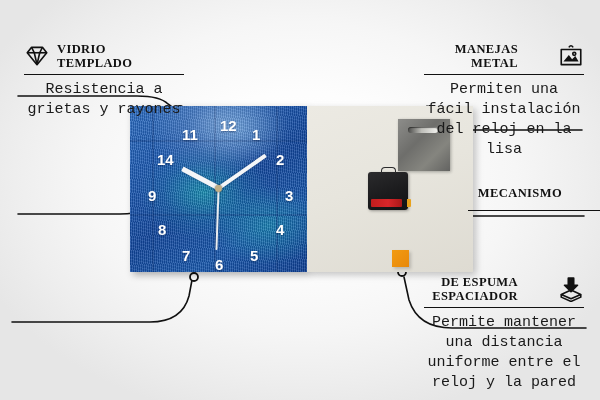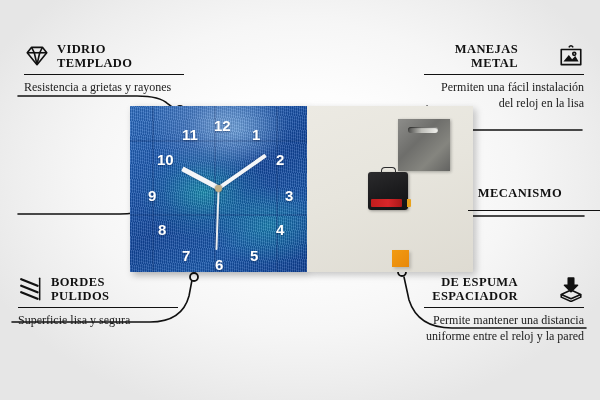--- a/index.html
+++ b/index.html
@@ -111,22 +111,22 @@
   .f-icon svg { display: block; width: 26px; height: 26px; }
 
   .f-title {
     font-family: "Liberation Serif", serif;
     font-weight: 700; font-size: 12.5px; line-height: 1.12;
     letter-spacing: .4px; color: #111;
     font-variant: small-caps; text-transform: uppercase;
   }
   .f-rule { height: 1.4px; background: #111; margin: 4px 0 5px; }
   .f-desc {
-    font-family: Liberation Serif, serif;
-    font-size: 12px; line-height: 1.32; color: #1a1a1a;
+    font-family: Liberation Mono, monospace;
+    font-size: 15px; line-height: 1.32; color: #1a1a1a; text-align: center;
   }
 
   
   #feat-vidrio      { left: 18px;  top: 42px; margin-left: 6px; }
   #feat-impresion   { left: 18px;  top: 172px; }
   #feat-bordes      { left: 18px;  top: 275px; }
   #feat-manejas     { left: 424px; top: 42px; }
   #feat-mecanismo   { left: 424px; top: 180px; margin-left: 44px; }
   #feat-espaciador  { left: 424px; top: 275px; }
 
@@ -163,31 +163,31 @@
       <circle cx="164" cy="189" r="4.0"></circle>
       <circle cx="194" cy="277" r="4.0"></circle>
       <circle cx="424" cy="112" r="4.0"></circle>
       <circle cx="413" cy="190" r="4.0"></circle>
       <circle cx="402" cy="272" r="4.0"></circle>
     </g>
   </svg>
 
   <div class="product" id="clock-face"></div>
 
-  <span class="numeral" style="left:214px; top:118px;">12</span>
+  <span class="numeral" style="left:220px; top:118px;">12</span>
   <span class="numeral" style="left:252px; top:127px;">1</span>
   <span class="numeral" style="left:276px; top:152px;">2</span>
   <span class="numeral" style="left:285px; top:188px;">3</span>
   <span class="numeral" style="left:276px; top:222px;">4</span>
   <span class="numeral" style="left:250px; top:248px;">5</span>
   <span class="numeral" style="left:215px; top:257px;">6</span>
   <span class="numeral" style="left:182px; top:248px;">7</span>
   <span class="numeral" style="left:158px; top:222px;">8</span>
   <span class="numeral" style="left:148px; top:188px;">9</span>
-  <span class="numeral" style="left:157px; top:152px;">10</span>
+  <span class="numeral" style="left:157px; top:152px;">14</span>
   <span class="numeral" style="left:182px; top:127px;">11</span>
 
   <div class="hand" id="hand-minute"></div>
   <div class="hand" id="hand-hour"></div>
   <div class="hand" id="hand-second"></div>
   <div id="hand-cap"></div>
 
   <div class="product" id="back-panel"></div>
 
   <div class="product" id="hanger-plate">
@@ -215,38 +215,20 @@
       <div class="f-title">
         <div>VIDRIO</div>
         <div>TEMPLADO</div>
       </div>
     </div>
     <div class="f-rule"></div>
     <div class="f-desc">Resistencia a grietas y rayones</div>
   </div>
 
 
-  <div class="feature f-left" id="feat-bordes">
-    <div class="f-head">
-      <span class="f-icon">
-        <svg viewBox="0 0 24 24" fill="none" stroke="#111" stroke-linecap="round">
-          <path d="M3 3 L18 9" stroke-width="2.2"></path>
-          <path d="M3 9 L18 15" stroke-width="2.2"></path>
-          <path d="M3 15 L18 21" stroke-width="2.2"></path>
-          <path d="M20 2 V22" stroke-width="1.4"></path>
-        </svg>
-      </span>
-      <div class="f-title">
-        <div>BORDES</div>
-        <div>PULIDOS</div>
-      </div>
-    </div>
-    <div class="f-rule"></div>
-    <div class="f-desc">Superficie lisa y segura</div>
-  </div>
 
   <div class="feature f-right" id="feat-manejas">
     <div class="f-head">
       <span class="f-icon">
         <svg viewBox="0 0 24 24" fill="none" stroke="#111" stroke-width="1.5" stroke-linejoin="round">
           <path d="M10 4 Q12 1 14 4"></path>
           <rect x="3" y="6" width="18" height="14"></rect>
           <path d="M5 17 L10 11 L13 15 L16 12 L19 17 Z" fill="#111" stroke="none"></path>
           <circle cx="15" cy="10" r="1.4" fill="#fff"></circle>
         </svg>

